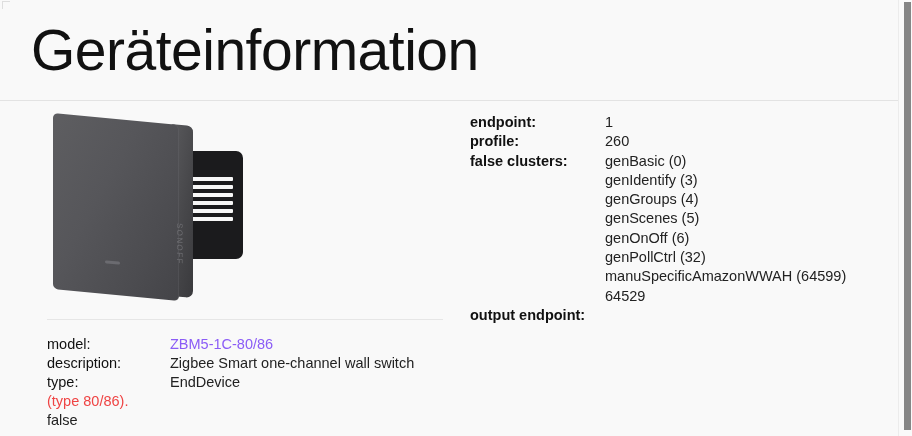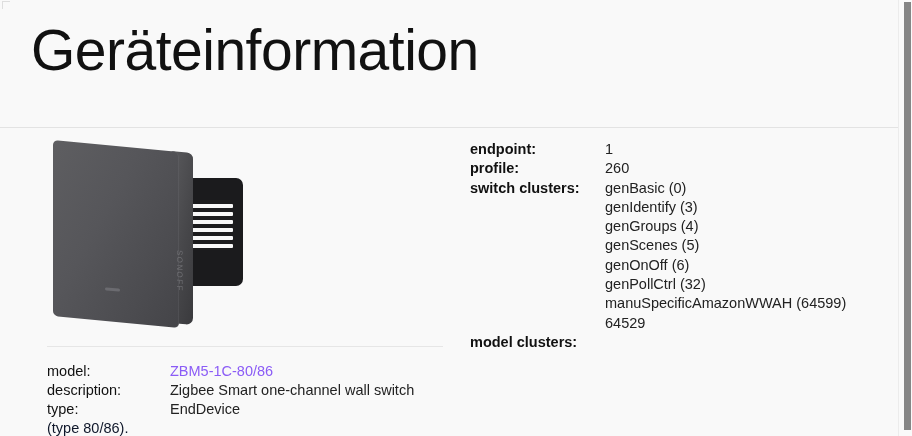--- a/index.html
+++ b/index.html
@@ -20,21 +20,21 @@
     position: absolute;
     top: 0; left: 0;
     width: 898px;
     height: 436px;
     background: #f9f9f9;
     overflow: hidden;
   }
 
   
   .header {
-    height: 128px;
+    height: 101px;
     box-sizing: border-box;
     border-bottom: 1px solid #e3e3e3;
     position: relative;
   }
   .page-title {
     position: absolute;
     left: 31px;
     top: 19px;
     font-size: 57px;
     font-weight: 300;
@@ -178,21 +178,21 @@
   .dvalue {
     flex: 1;
     color: #222;
   }
   .dvalue.link {
     color: #8b5cf6;
   }
   .dwrap {
     font-size: 14.5px;
     line-height: 19px;
-    color: #0f172a;
+    color: #ef4444;
   }
 
   
   .ep-list {
     position: absolute;
     left: 10px;
     top: 12px;
     width: 420px;
   }
   .erow {
@@ -301,35 +301,35 @@
           <div class="elabel">endpoint:</div>
           <div class="evalue">1</div>
         </div>
 
         <div class="erow">
           <div class="elabel">profile:</div>
           <div class="evalue">260</div>
         </div>
 
         <div class="erow">
-          <div class="elabel">switch clusters:</div>
+          <div class="elabel">false clusters:</div>
           <div class="evalue cluster-lines">
               <div>genBasic (0)</div>
               <div>genIdentify (3)</div>
               <div>genGroups (4)</div>
               <div>genScenes (5)</div>
               <div>genOnOff (6)</div>
               <div>genPollCtrl (32)</div>
               <div>manuSpecificAmazonWWAH (64599)</div>
               <div>64529</div>
             </div>
         </div>
 
         <div class="erow">
-          <div class="elabel">model clusters:</div>
+          <div class="elabel">output endpoint:</div>
         </div>
 
       </div>
     </div>
 
   </div>
 </div>
 
 <div class="scrollbar">
   <div class="scrollbar-thumb"></div>

